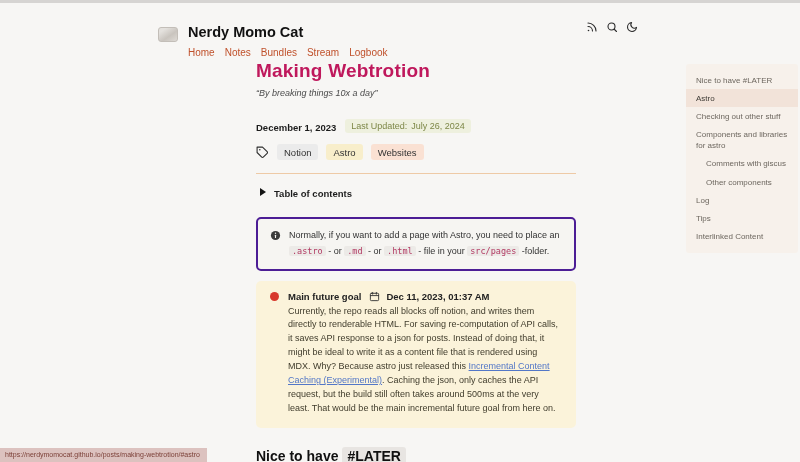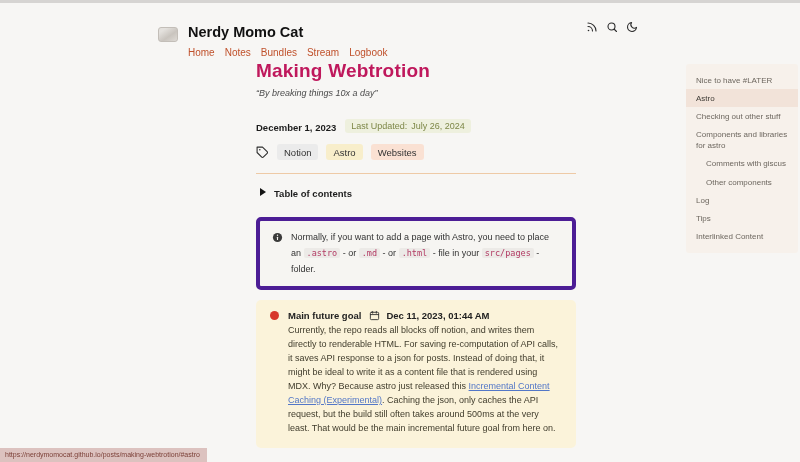--- a/index.html
+++ b/index.html
@@ -43,21 +43,21 @@
   .tag-pill {
     font-size:9.5px; color:#333; padding:2.5px 7px; border-radius:3px; cursor:pointer;
   }
   .divider { margin-top:13px; border-top:1px solid #eecaa6; }
 
   .toc-toggle { margin-top:12px; display:flex; gap:8px; cursor:pointer; padding:2px 0 8px 4px; }
   .tri { width:0; height:0; border-top:4px solid transparent; border-bottom:4px solid transparent; border-left:6px solid #141414; }
   .toc-toggle-label { font-size:9.5px; font-weight:bold; color:#1d1d1d; }
 
   .info-callout {
-    margin-top:10px; background:#f6f5f2; border:4px solid #4c1d95; border-radius:5px;
+    margin-top:10px; background:#f6f5f2; border:2px solid #4c1d95; border-radius:5px;
     padding:9px 12px; display:flex; gap:8px;
   }
   .info-ic { flex:0 0 auto; width:11px; height:11px; margin-top:2px; }
   .info-ic svg { width:11px; height:11px; display:block; }
   .info-text { font-size:9px; line-height:1.75; color:#333; }
   .info-text .code {
     font-family:"DejaVu Sans Mono", monospace; font-size:8.5px; color:#b23a63;
     background:#eceae7; padding:0 3px; border-radius:2px;
   }
 
@@ -182,21 +182,21 @@
       <span class="red-dot"></span>
       <span class="goal-title">Main future goal</span>
       <span class="cal-icon">
         <svg viewBox="0 0 24 24" fill="none" stroke="currentColor" stroke-width="2" stroke-linecap="round">
           <rect x="3" y="5" width="18" height="16" rx="2"></rect>
           <line x1="8" y1="3" x2="8" y2="7"></line>
             <line x1="16" y1="3" x2="16" y2="7"></line>
             <line x1="3" y1="10" x2="21" y2="10"></line>
         </svg>
       </span>
-      <span class="goal-date">Dec 11, 2023, 01:44 AM</span>
+      <span class="goal-date">Dec 11, 2023, 01:37 AM</span>
     </div>
     <div class="goal-body">
       <span>Currently, the repo reads all blocks off notion, and writes them directly to renderable HTML. For saving re-computation of API calls, it saves API response to a json for posts. Instead of doing that, it might be ideal to write it as a content file that is rendered using MDX. Why? Because astro just released this </span><a>Incremental Content Caching (Experimental)</a><span>. Caching the json, only caches the API request, but the build still often takes around 500ms at the very least. That would be the main incremental future goal from here on.</span>
     </div>
   </div>
 
   <h2 class="section-heading">
     <span>Nice to have</span><span class="heading-tag">#LATER</span>
   </h2>
 

